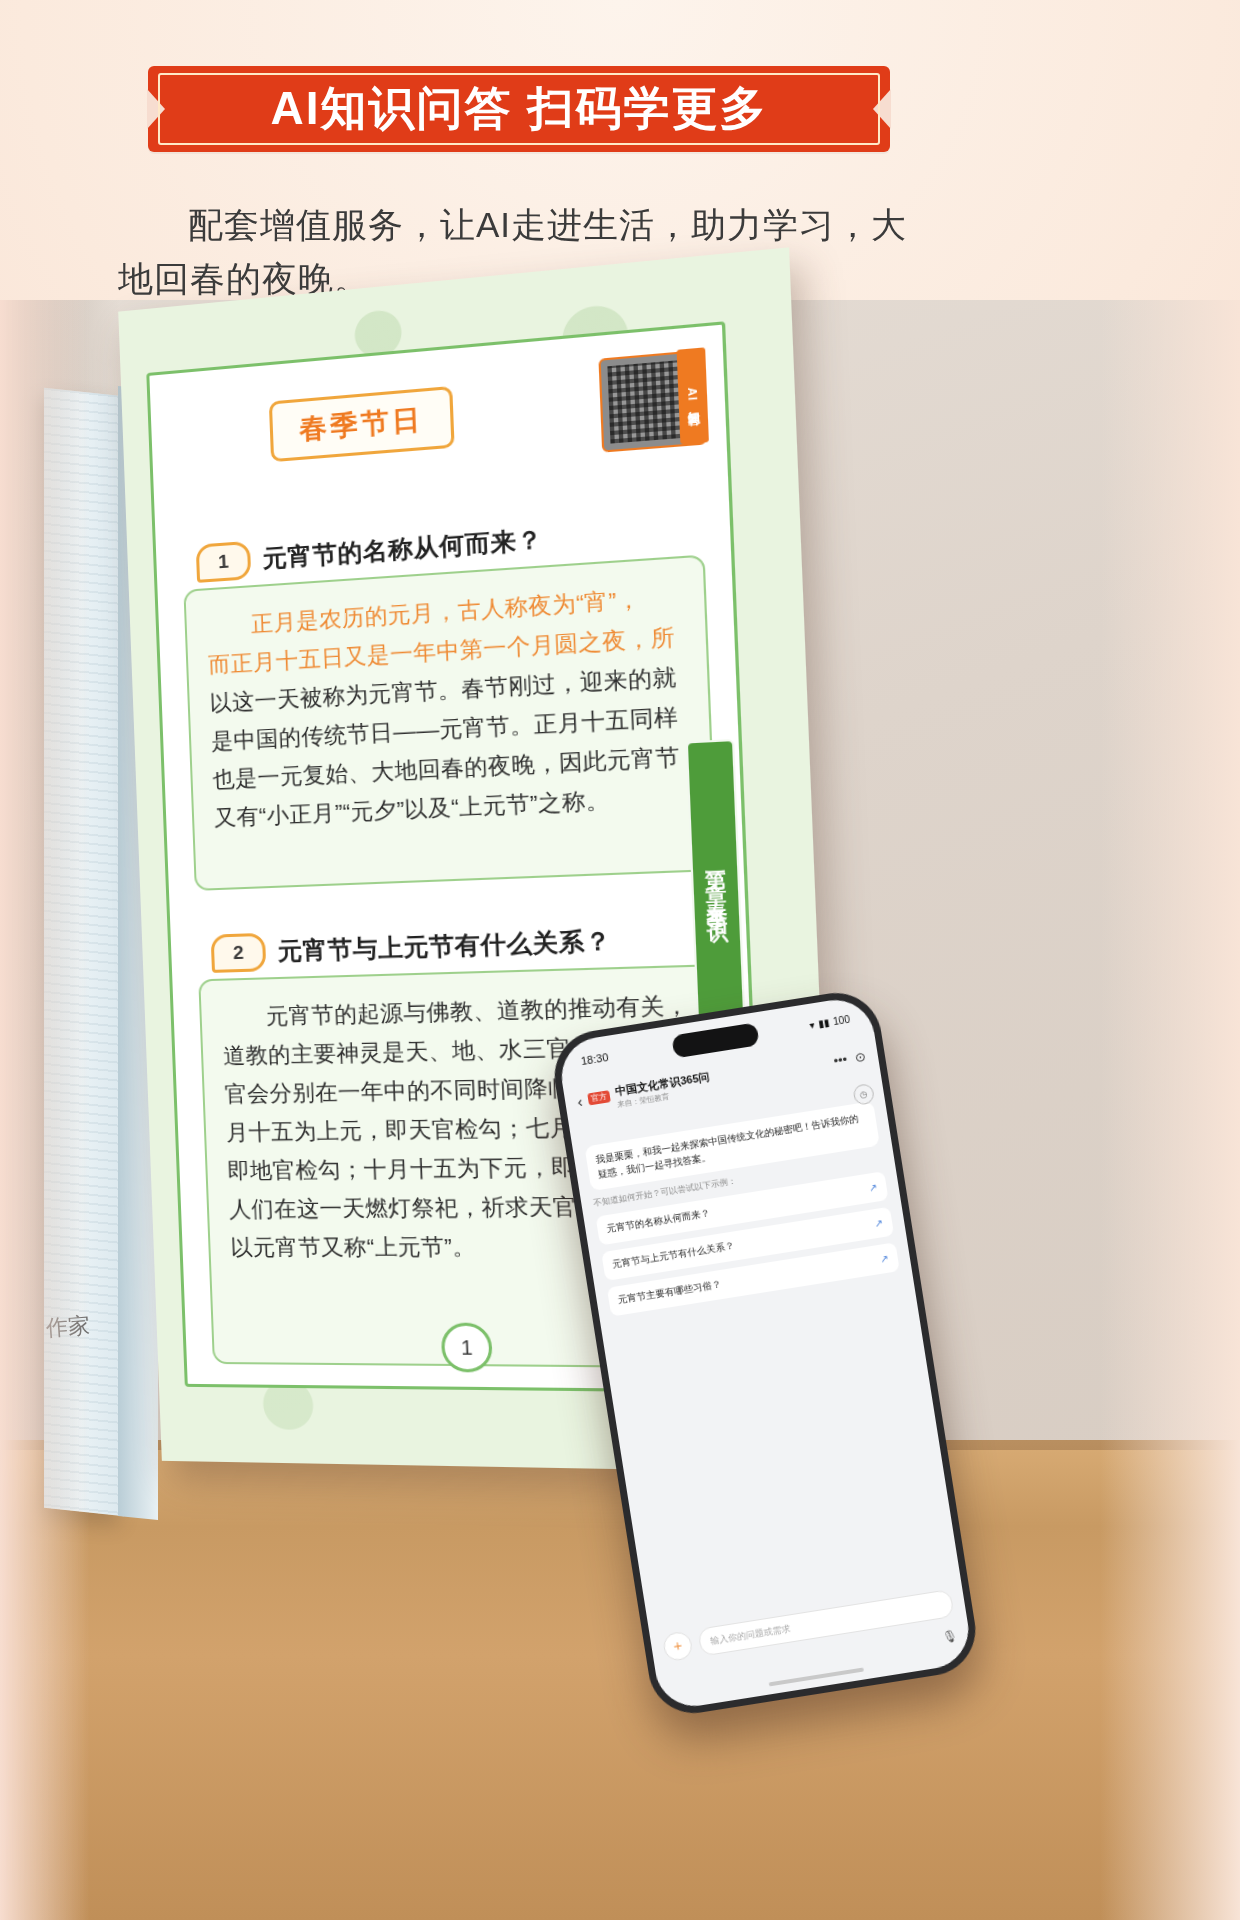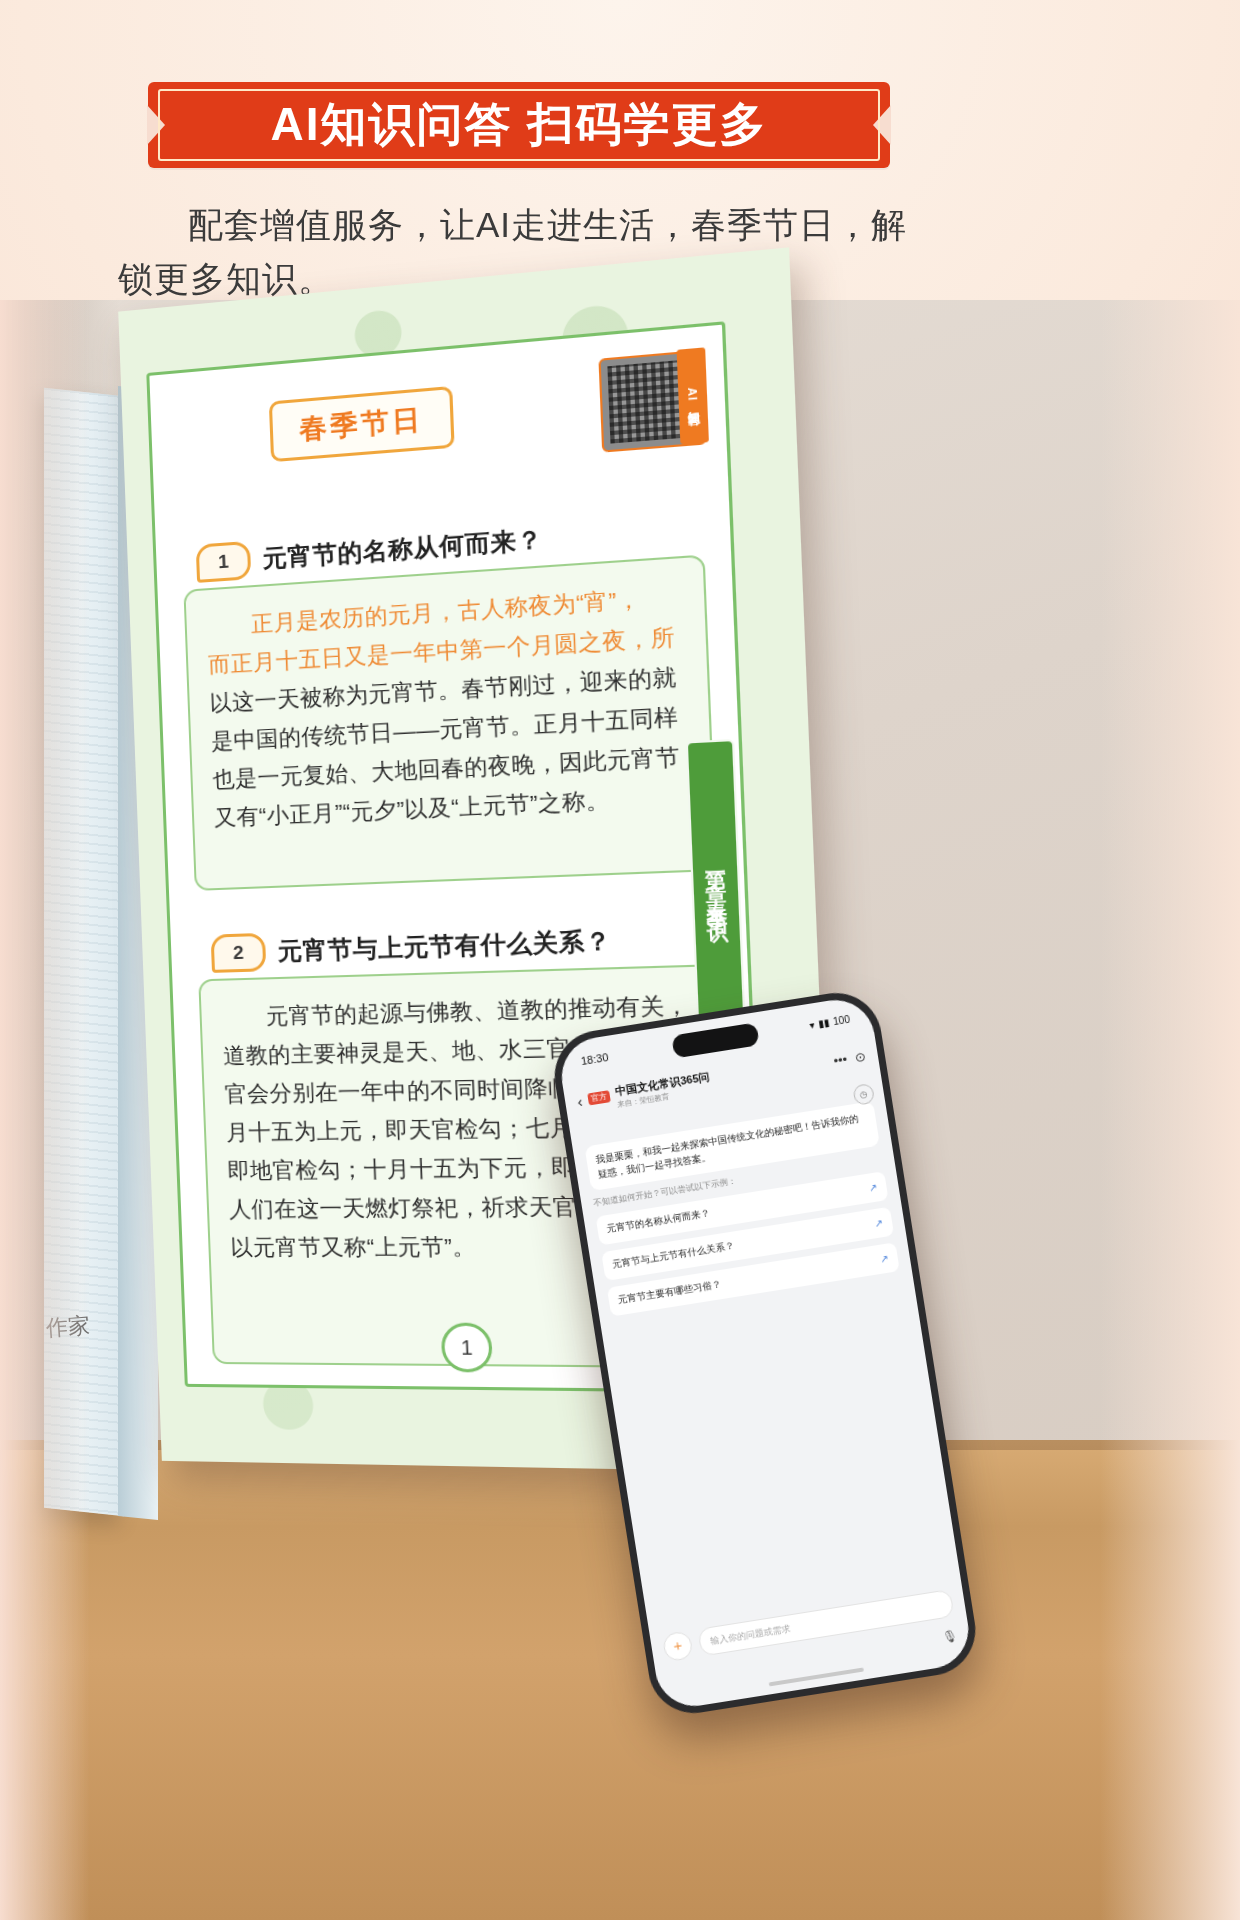--- a/index.html
+++ b/index.html
@@ -27,21 +27,21 @@
     position:absolute;
     left:0; right:0; bottom:0;
     height:560px;
     background:linear-gradient(180deg, rgba(249,226,212,0) 0%, #f6d9c9 60%, #f5d4c2 100%);
   }
 
   
   .banner {
     position: absolute;
     left: 148px;
-    top: 82px;
+    top: 66px;
     width: 742px;
     height: 86px;
     background: #e03c18;
     border-radius: 6px;
     box-shadow: 0 2px 0 rgba(0,0,0,0.04);
   }
   .banner .inner-frame {
     position: absolute;
     inset: 7px 10px;
     border: 2px solid #ffe9c8;
@@ -509,21 +509,21 @@
 
 <div class="page-bg"></div>
 
 <div class="banner">
   <div class="notch left"></div>
   <div class="notch right"></div>
   <div class="inner-frame"></div>
   <div class="title">AI知识问答 扫码学更多</div>
 </div>
 
-<div class="subtitle">配套增值服务，让AI走进生活，春季节日，解锁更多知识。</div>
+<div class="subtitle">配套增值服务，让AI走进生活，助力学习，大地回春的夜晚。</div>
 
 <div class="photo">
   <div class="wall"></div>
   <div class="wall-shadow"></div>
   <div class="desk"></div>
   <div class="desk-edge"></div>
 
   <div class="book-left">
     <div class="edge-lines"></div>
   </div>

